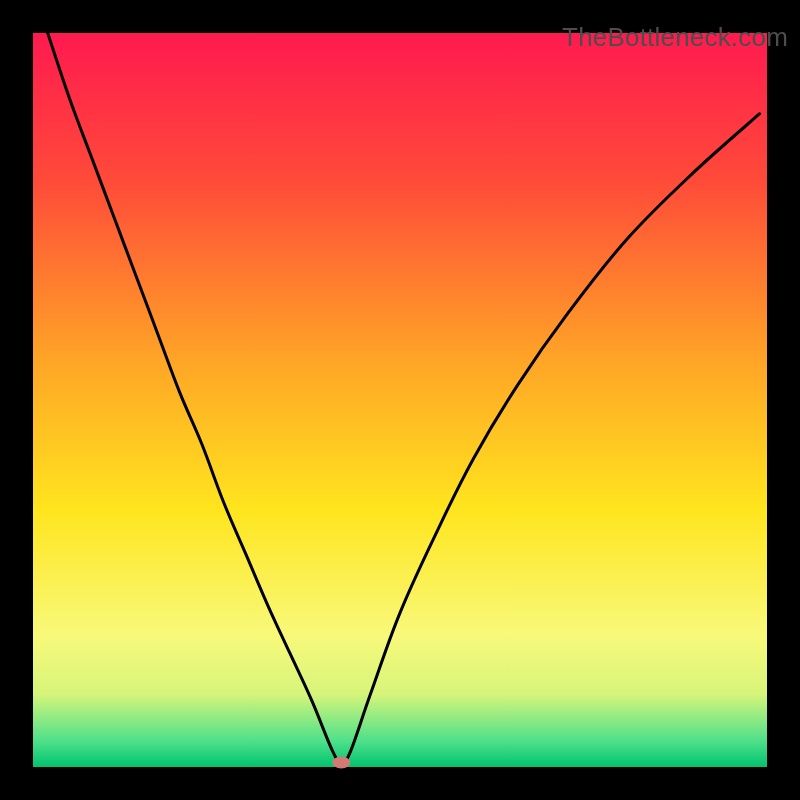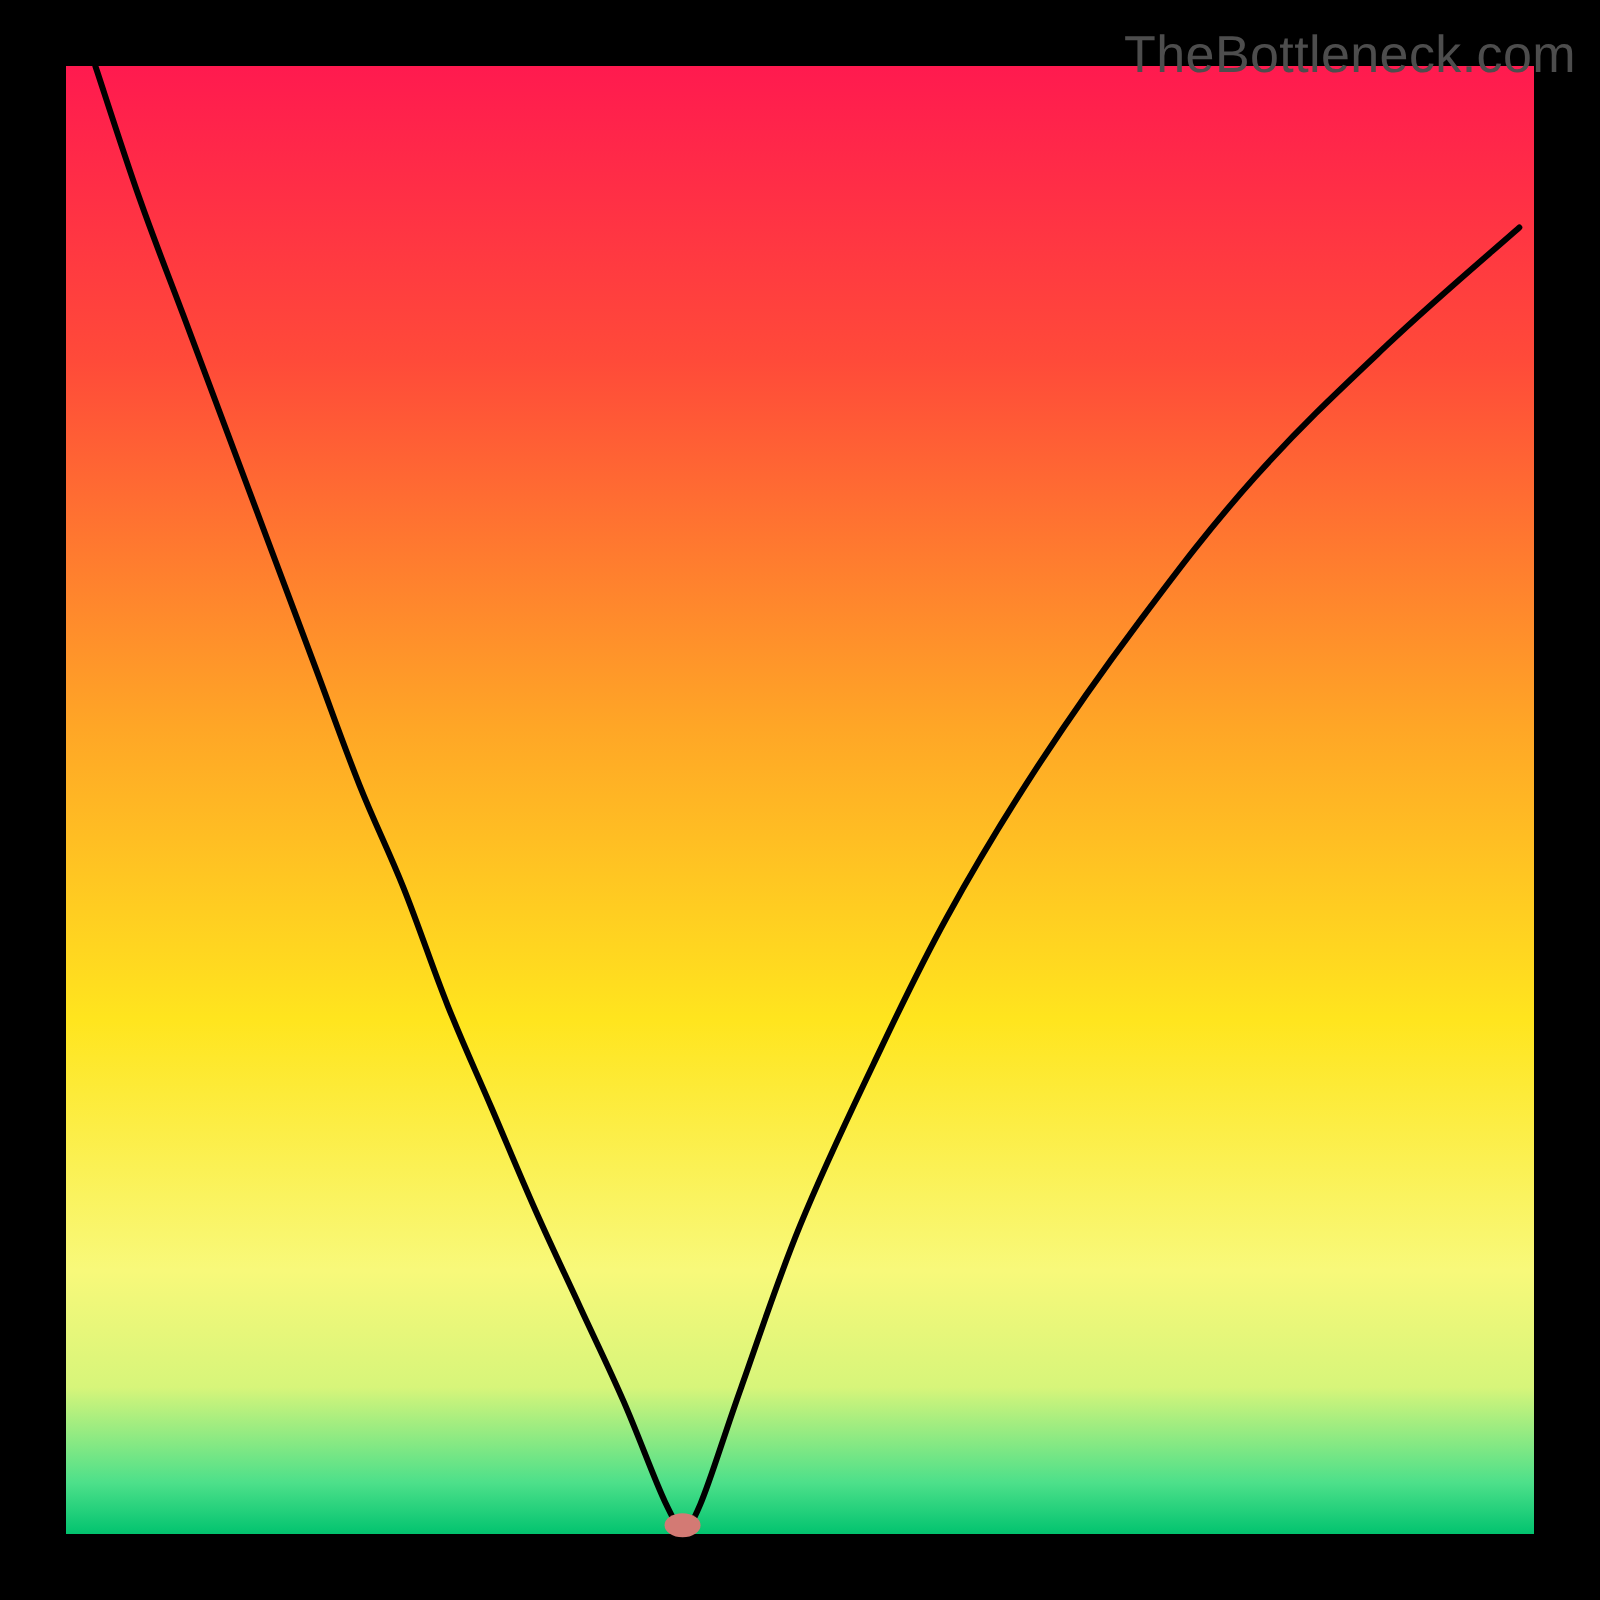--- a/index.html
+++ b/index.html
@@ -12,21 +12,21 @@
     font-family: Arial, Helvetica, sans-serif;
   }
   .frame {
     position: relative;
     width: 800px;
     height: 800px;
     box-sizing: border-box;
   }
   .watermark {
     position: absolute;
-    top: 12px;
+    top: 22px;
     right: 12px;
     color: #4d4d4d;
     font-size: 26px;
     font-weight: 400;
     letter-spacing: 0.2px;
     z-index: 10;
   }
   svg {
     display: block;
   }

